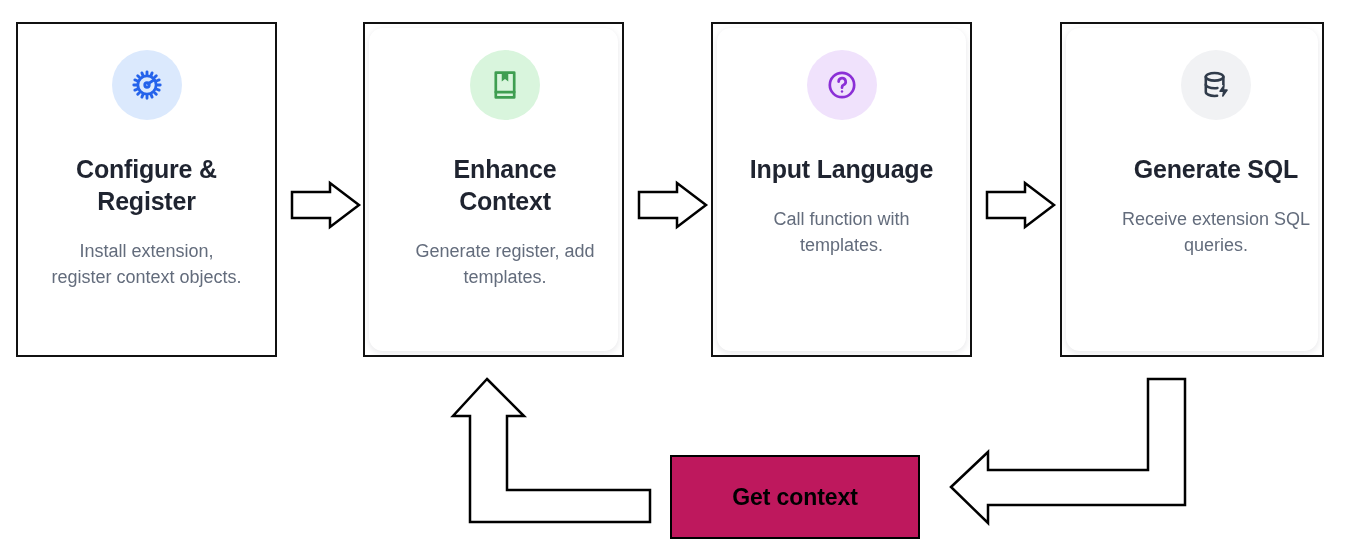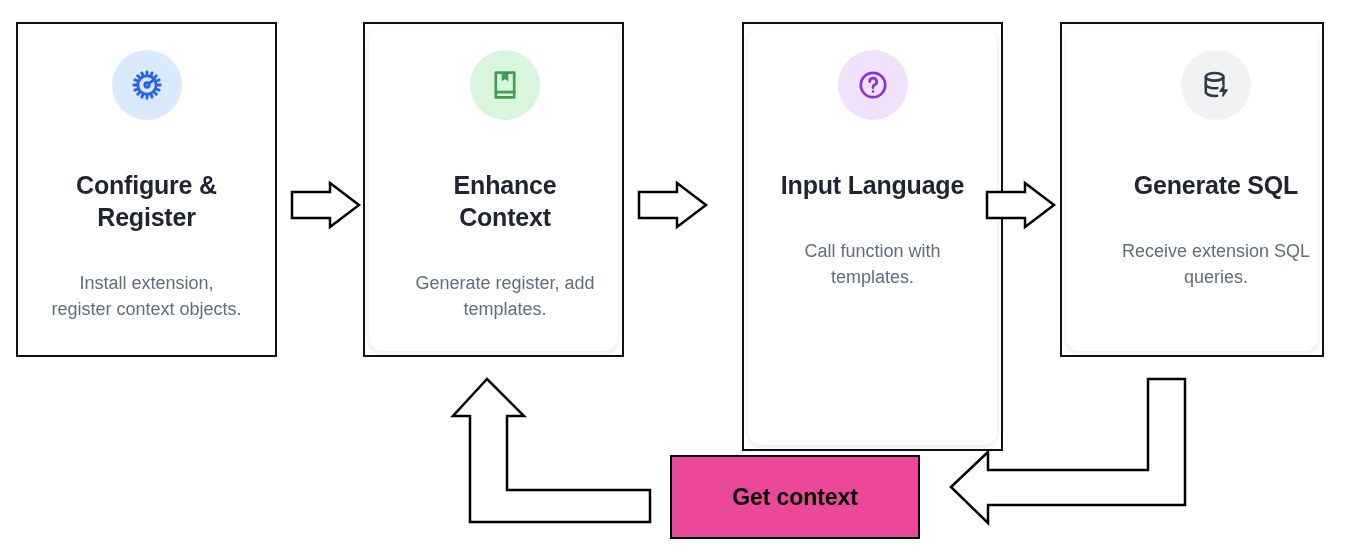--- a/index.html
+++ b/index.html
@@ -52,21 +52,20 @@
   .card-content {
     position: relative;
     z-index: 2;
     width: 100%;
     height: 100%;
     display: flex;
     flex-direction: column;
     align-items: center;
     padding-top: 26px;
     box-sizing: border-box;
-    gap: 16px;
   }
 
   .icon-circle {
     width: 70px;
     height: 70px;
     border-radius: 50%;
     display: flex;
     align-items: center;
     justify-content: center;
     flex: none;
@@ -110,21 +109,21 @@
 
   
   #get-context-box {
     position: absolute;
     left: 670px;
     top: 455px;
     width: 250px;
     height: 84px;
     box-sizing: border-box;
     border: 2.5px solid #000000;
-    background: #ec4899;
+    background: #be185d;
     display: flex;
     align-items: center;
     justify-content: center;
   }
   #get-context-box .label {
     font-size: 23px;
     font-weight: 700;
     color: #000000;
     letter-spacing: -0.1px;
   }
@@ -159,21 +158,21 @@
           <path d="M5.5 3.2h13v17.6h-13z"></path>
           <path d="M5.5 17h13"></path>
           <path d="M9.7 3.2h4.6v6.3l-2.3-1.7-2.3 1.7z" fill="#3f9e51" stroke="none"></path>
         </svg>
       </div>
       <div class="card-title">Enhance Context</div>
       <div class="card-desc">Generate register, add templates.</div>
     </div>
   </div>
 
-  <div class="card" style="left:742px; top:22px; width:261px; height:429px;">
+  <div class="card" style="left:711px; top:22px; width:261px; height:335px;">
     <div class="card-inner"></div>
     <div class="card-content">
       <div class="icon-circle" style="background:#f0e2fc;">
         <svg width="34" height="34" viewBox="0 0 24 24" fill="none" stroke="#8b2fd6" stroke-width="1.9" stroke-linecap="round" stroke-linejoin="round">
           <circle cx="12" cy="12" r="8.6"></circle>
           <path d="M9.6 9.6a2.5 2.5 0 1 1 3.4 2.4c-.7.3-1 .9-1 1.6v.3"></path>
           <circle cx="12" cy="16.6" r="0.85" fill="#8b2fd6" stroke="none"></circle>
         </svg>
       </div>
       <div class="card-title">Input Language</div>

